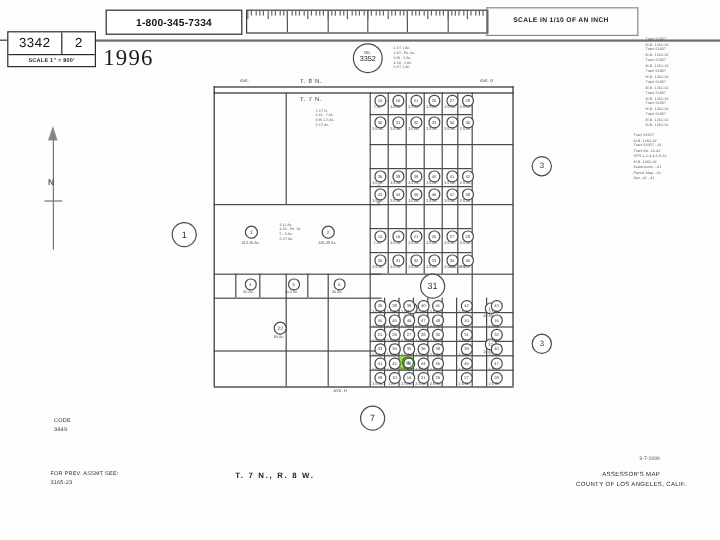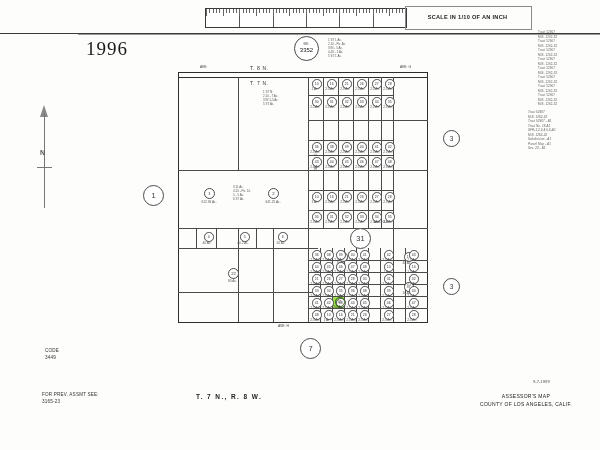--- a/index.html
+++ b/index.html
@@ -114,20 +114,23 @@
   .margin-note.sk{font-style:italic;}
 </style>
 </head>
 <body>
 
 <div id="sheet">
 
   <div class="hdr-rule"></div>
   <div class="hdr-rule2"></div>
 
+  <div class="phonebox">
+    <span>1-800-345-7334</span>
+  </div>
 
   <div class="ruler">
     <div class="seg" style="left:33.3px;width:0;"></div>
     <div class="seg" style="left:66.6px;width:0;"></div>
     <div class="seg" style="left:100px;width:0;"></div>
     <div class="seg" style="left:133.3px;width:0;"></div>
     <div class="seg" style="left:166.6px;width:0;"></div>
     <div id="ruler-ticks">
         <div class="tick" style="left: 0px; height: 7px;"></div>
         <div class="tick" style="left: 3.33px; height: 4px;"></div>
@@ -196,20 +199,25 @@
     <div class="num" style="left:130px;"></div>
     <div class="num" style="left:163px;"></div>
     <div class="num" style="left:193px;"></div>
   </div>
 
   <div class="scaleframe"></div>
   <div class="scalelbl">
     <span>SCALE IN 1/10 OF AN INCH</span>
   </div>
 
+  <div class="bookbox">
+    <div class="bk">3342</div>
+    <div class="pg">2</div>
+    <div class="sc">SCALE 1" = 800'</div>
+  </div>
 
   <div class="year">1996</div>
 
   <div class="north">
     <div class="head"></div>
     <div class="shaft"></div>
     <div class="cross"></div>
     <div class="n">N</div>
   </div>
 

